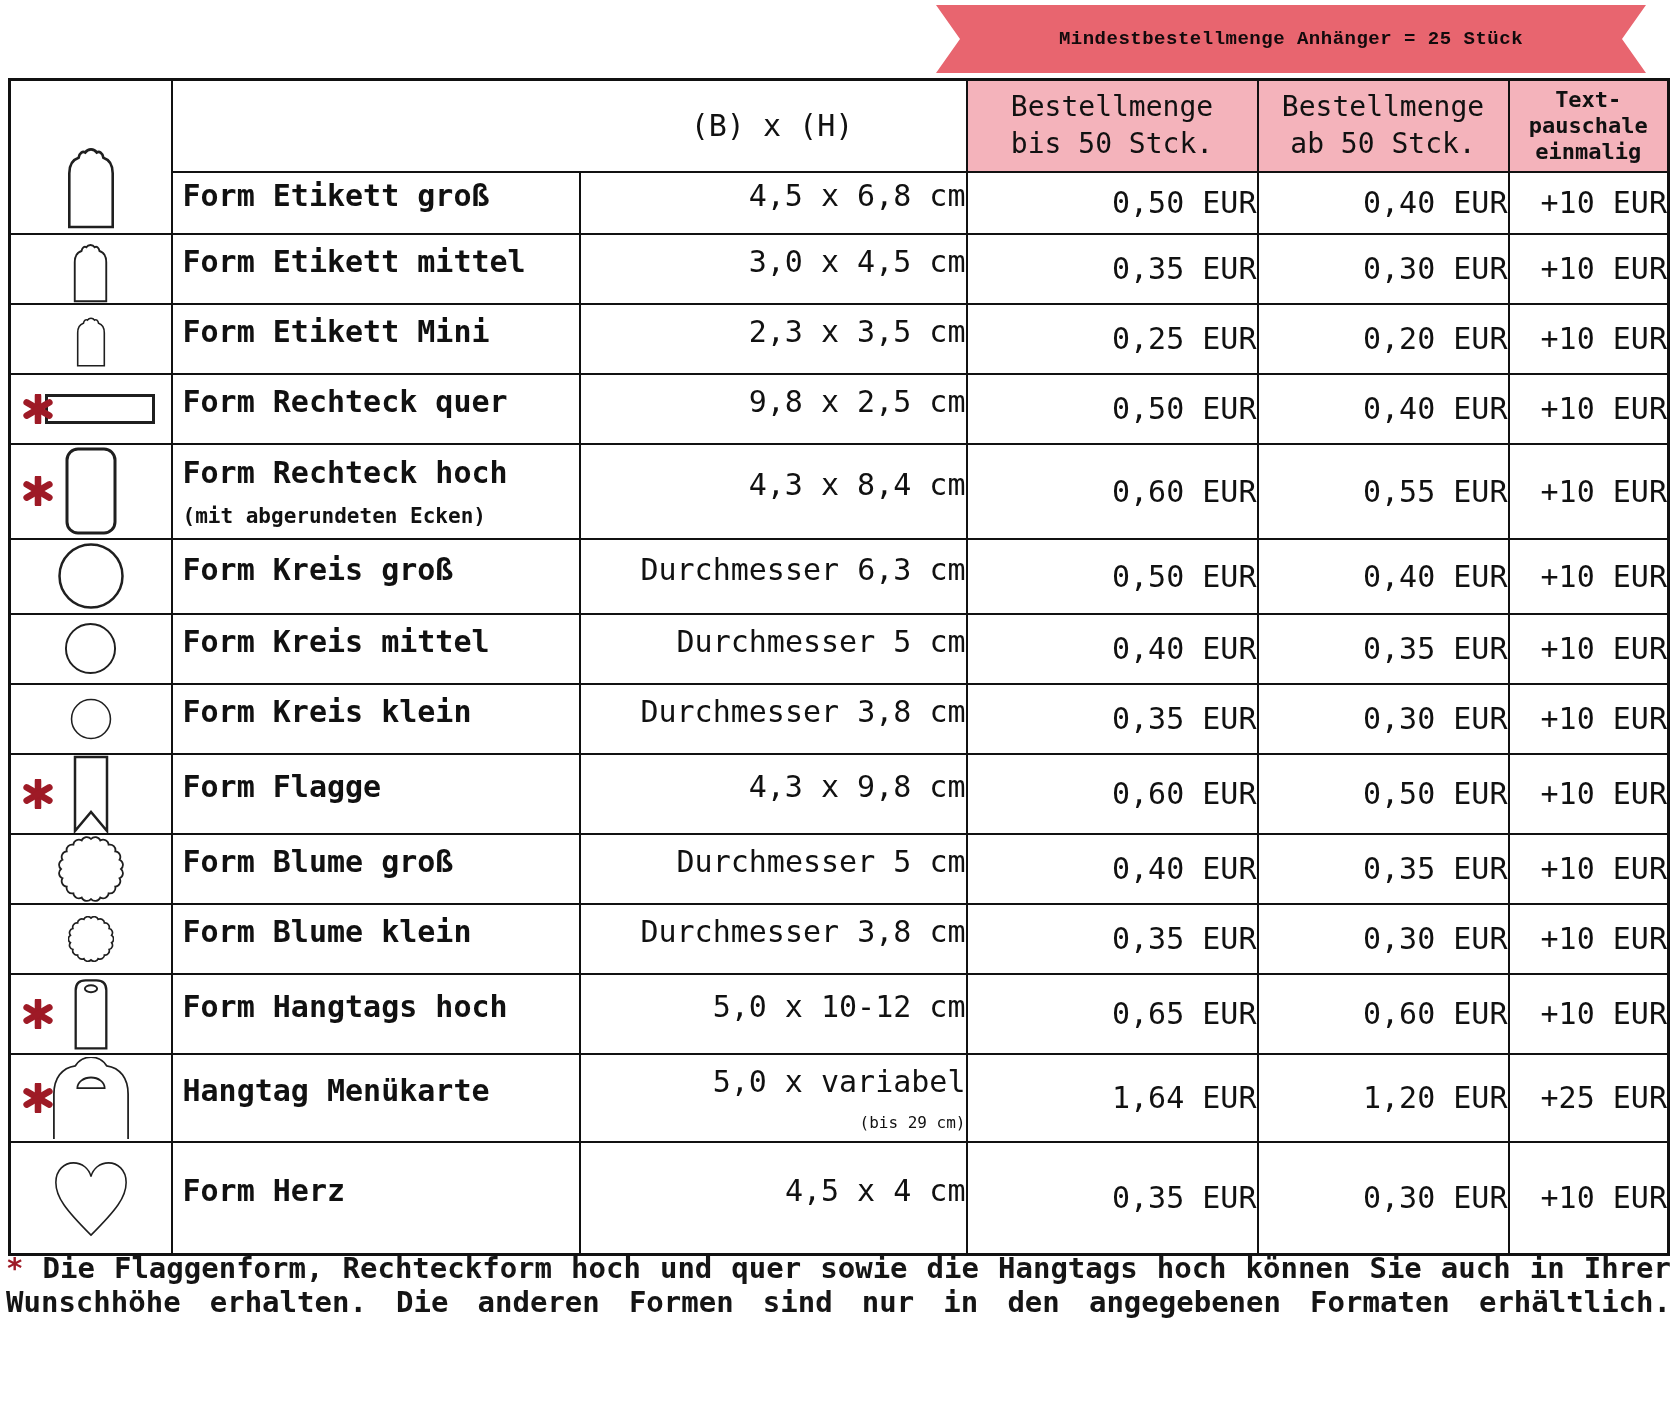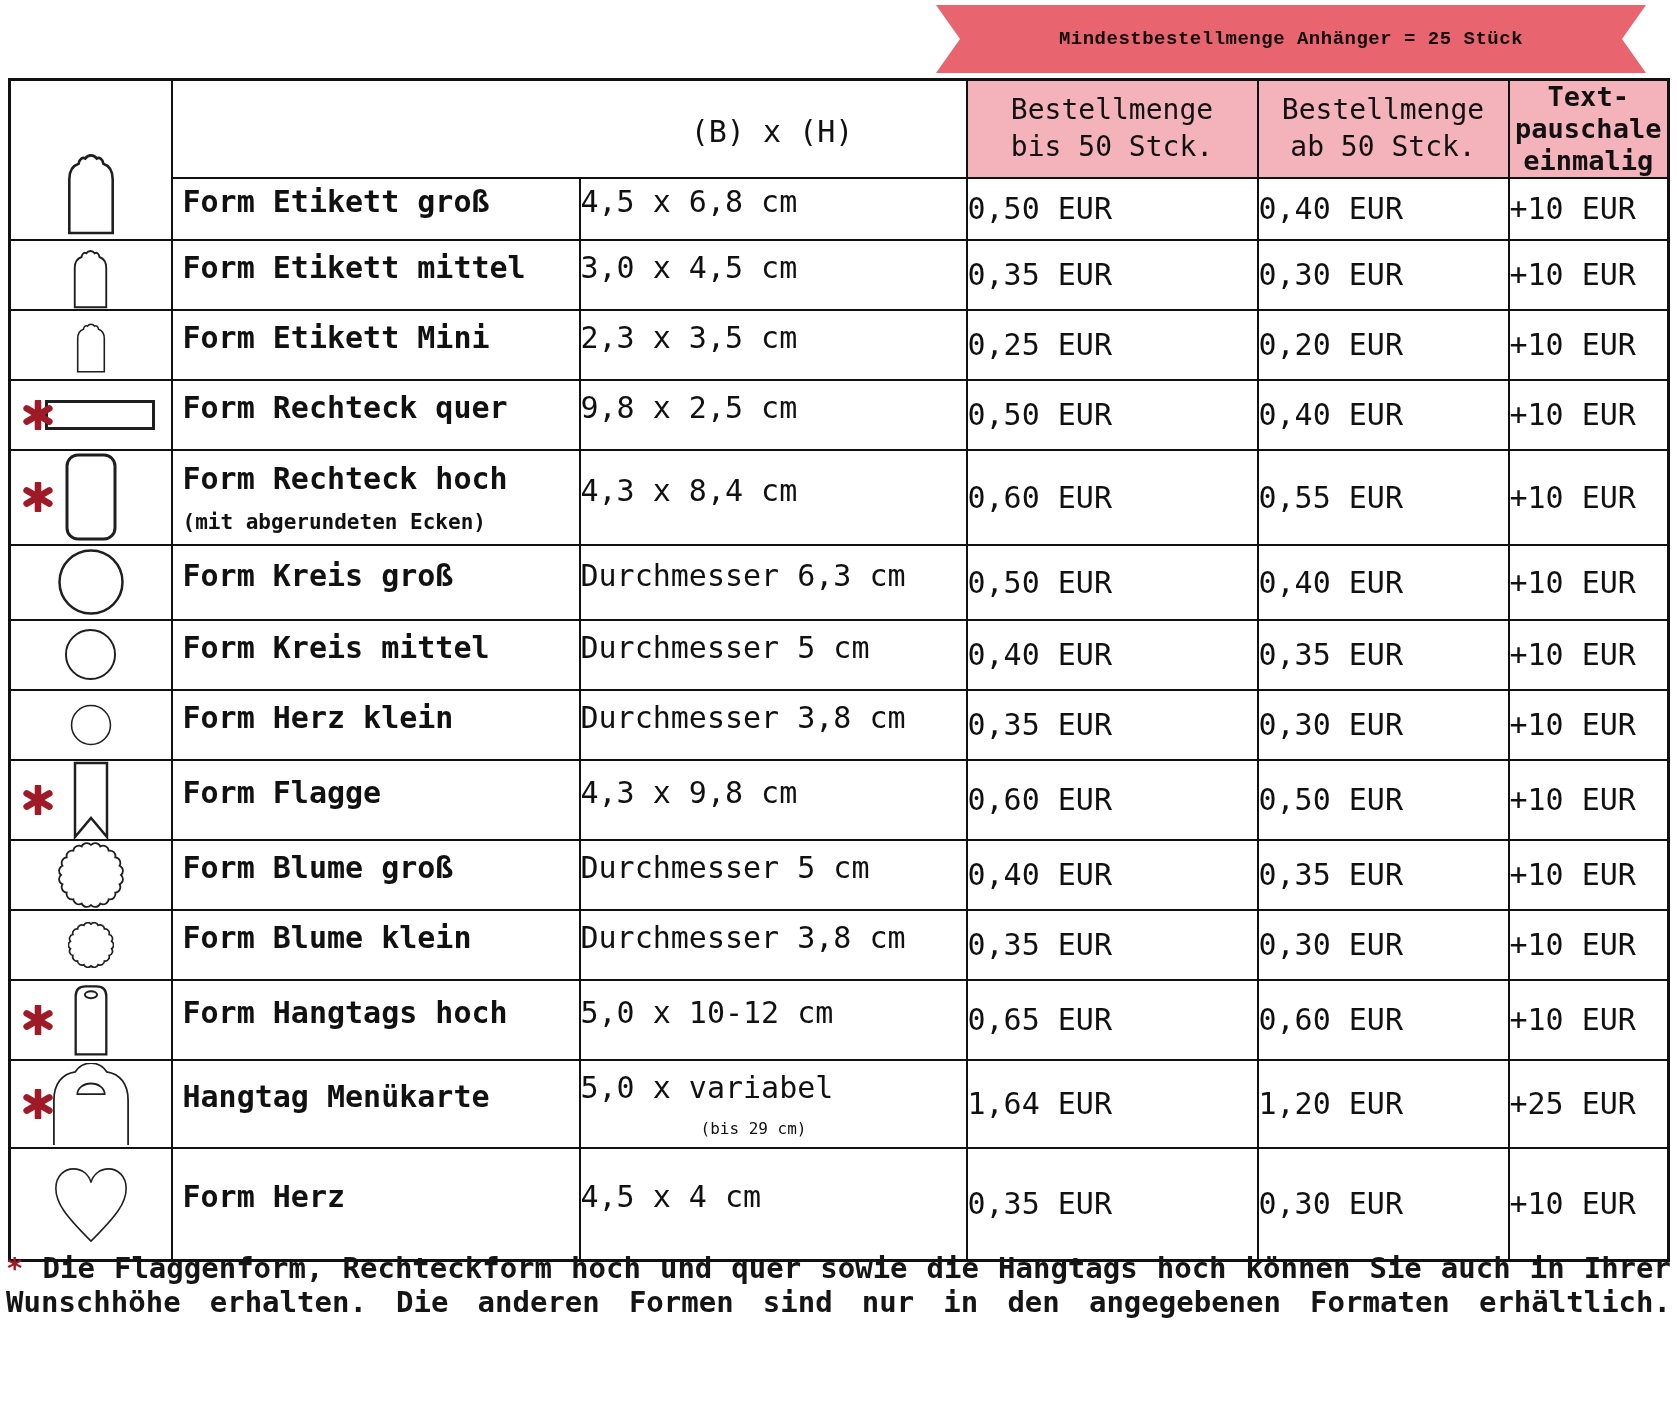--- a/index.html
+++ b/index.html
@@ -30,31 +30,31 @@
   }
   td,th{border:2.5px solid var(--line);padding:0;vertical-align:middle;}
   tr.hr{height:92px}
   tr.r1{height:62px} tr.r2{height:70px} tr.r3{height:70px} tr.r4{height:70px}
   tr.r5{height:95px} tr.r6{height:75px} tr.r7{height:70px} tr.r8{height:70px}
   tr.r9{height:70px} tr.r10{height:70px} tr.r11{height:70px} tr.r12{height:80px}
   tr.r13{height:88px} tr.r14{height:113px}
 
   th.pink{background:var(--header-bg);font-weight:normal;}
   .hdr-2l{font-size:28px;line-height:1.3;}
-  .hdr-3l{font-size:27px;line-height:1.18;text-align:center;font-weight:bold;}
+  .hdr-3l{font-size:22px;line-height:1.18;text-align:center;font-weight:bold;}
   .bxh-cell{vertical-align:bottom;}
   .bxh-inner{width:387px;margin-left:auto;text-align:center;font-size:30px;padding-bottom:28px;}
 
   td.c-icon{position:relative;text-align:center;}
   td.c-icon .shape{vertical-align:middle;}
   td.c-icon.low{vertical-align:bottom;padding-bottom:4px;}
   .mark{position:absolute;left:12px;top:50%;margin-top:-15px;color:var(--mark-red);}
   td.c-name{text-align:left;padding-left:10px;font-weight:bold;font-size:30px;}
   td.c-name .note{font-size:21px;font-weight:bold;margin-top:14px;}
-  td.c-dims,td.c-p1,td.c-p2,td.c-p3{text-align:left;font-size:30px;}
+  td.c-dims,td.c-p1,td.c-p2,td.c-p3{text-align:right;font-size:30px;}
   td.c-dims .dnote{font-size:16px;font-weight:normal;margin-left:120px;margin-top:14px;}
   svg.shape path,svg.shape rect,svg.shape circle,svg.shape ellipse{fill:none;stroke:#1f1f1f;}
 
   
   .footer{
     position:absolute;left:6px;top:1252px;width:1665px;
     font-weight:bold;font-size:29px;line-height:1.16;color:#151515;
   }
   .footer .jl{text-align:justify;text-align-last:justify;}
   .footer .fmark{color:var(--mark-red);}
@@ -260,21 +260,21 @@
   </tr>
 
   <tr class="r8">
     <td class="c-icon">
       
       <svg class="shape" width="42" height="42" viewBox="0 0 68 68">
             <use href="#kreis"></use>
           </svg>
     </td>
     <td class="c-name">
-          <div>Form Herz klein</div>
+          <div>Form Kreis klein</div>
           <div class="note"></div>
         </td>
     <td class="c-dims">
           <div>Durchmesser 3,8 cm</div>
           <div class="dnote"></div>
         </td>
     <td class="c-p1">0,35 EUR</td>
     <td class="c-p2">0,30 EUR</td>
     <td class="c-p3">+10 EUR</td>
   </tr>

